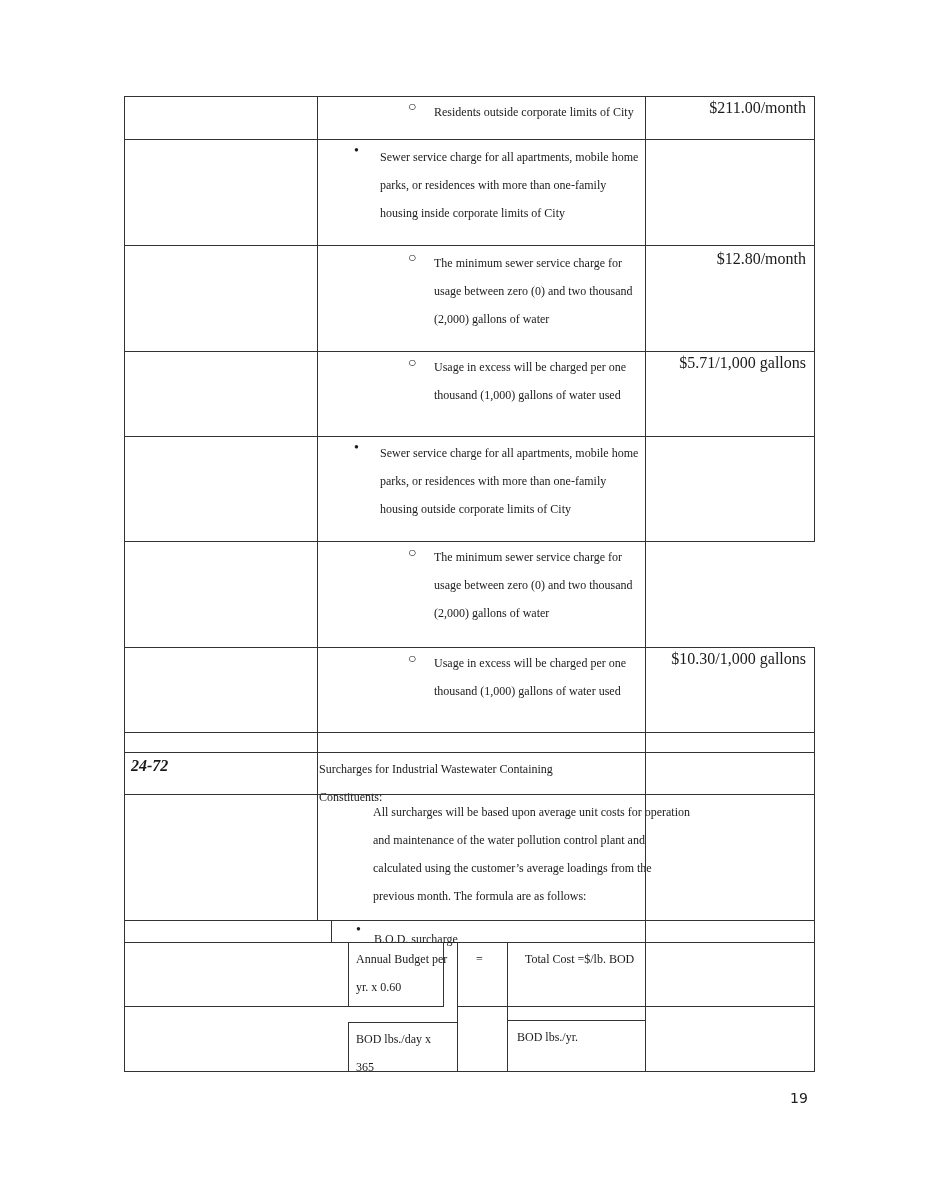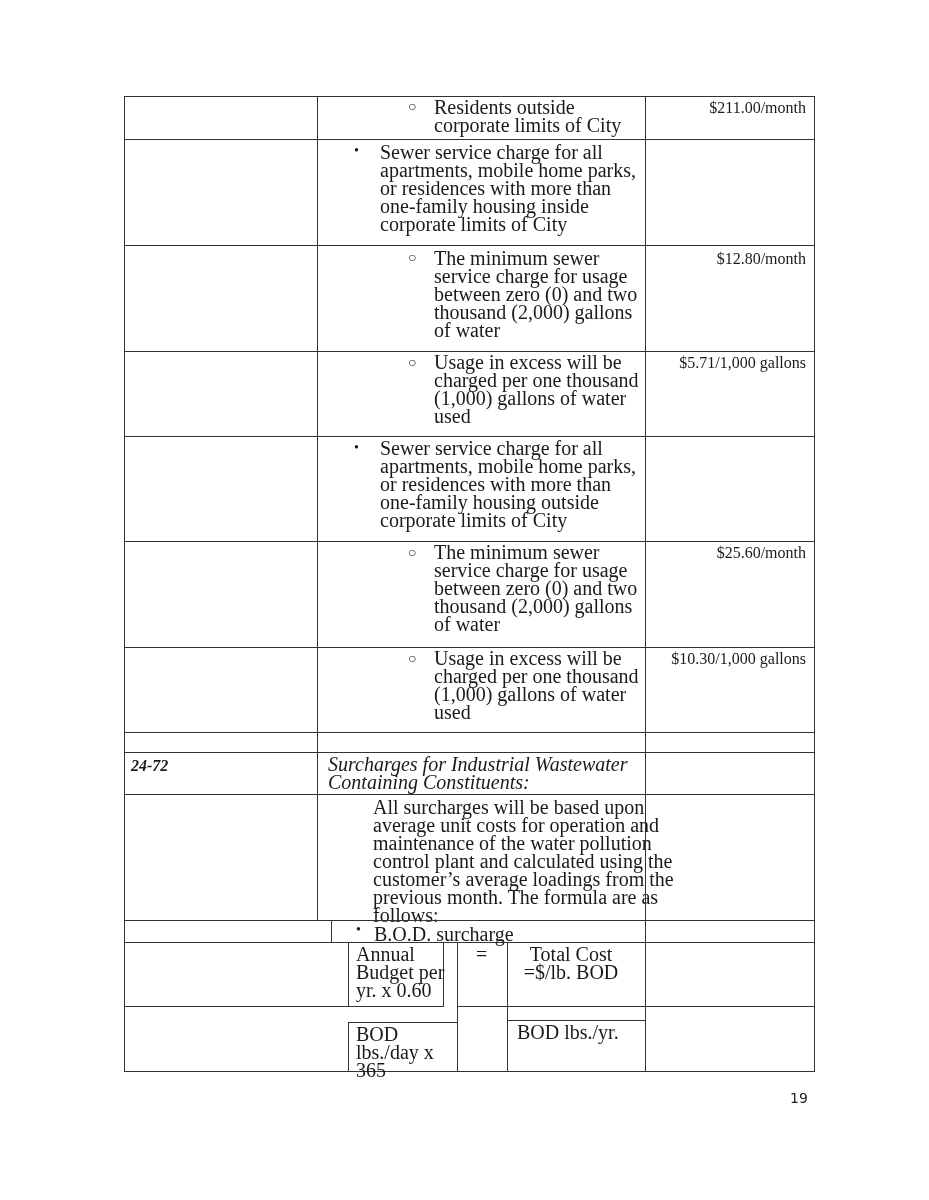--- a/index.html
+++ b/index.html
@@ -4,21 +4,21 @@
 <style>
   html,body{margin:0;padding:0;background:#fff;}
   body{width:929px;height:1200px;position:relative;overflow:hidden;
        font-family:"Liberation Serif","DejaVu Serif",serif;color:#1a1a1a;font-size:16px;}
   .page{position:absolute;left:0;top:0;width:929px;height:1200px;}
   .row{position:absolute;left:124px;width:691px;}
   .cell{position:absolute;top:0;bottom:0;box-sizing:border-box;border:1px solid #333;}
   .c1{left:0;width:194px;}
   .c2{left:193px;width:329px;}
   .c3{left:521px;width:170px;}
-  .txt{position:absolute;line-height:18px;font-size:20px;}
+  .txt{position:absolute;line-height:28px;font-size:12px;}
   .amount{position:absolute;right:8px;top:1px;text-align:right;line-height:20.8px;}
   .section{position:absolute;left:6px;top:4px;font-weight:bold;font-style:italic;}
   .bullet{position:absolute;font-size:14px;}
   .fcell{position:absolute;top:0;bottom:0;box-sizing:border-box;border:1px solid #333;}
   .pagenum{position:absolute;left:790px;top:1090px;font-family:"DejaVu Sans",sans-serif;font-size:14px;color:#222;}
 </style>
 </head>
 <body>
 
 <div class="page">
@@ -77,23 +77,20 @@
       <div class="amount"></div>
     </div>
   </div>
 
   <div class="row" style="top:541px;height:107px;">
     <div class="cell c1"></div>
     <div class="cell c2">
       <span class="bullet" style="left:90px;top:3px;">○</span>
       <div class="txt" style="left:116px;top:1px;width:208px;">The minimum sewer service charge for usage between zero (0) and two thousand (2,000) gallons of water</div>
     </div>
-    <div class="cell c3">
-      <div class="amount">$25.60/month</div>
-    </div>
   </div>
 
   <div class="row" style="top:647px;height:86px;">
     <div class="cell c1"></div>
     <div class="cell c2">
       <span class="bullet" style="left:90px;top:3px;">○</span>
       <div class="txt" style="left:116px;top:1px;width:205px;">Usage in excess will be charged per one thousand (1,000) gallons of water used</div>
     </div>
     <div class="cell c3">
       <div class="amount" style="width:150px;">$10.30/1,000 gallons</div>
@@ -104,21 +101,21 @@
     <div class="cell c1"></div>
     <div class="cell c2"></div>
     <div class="cell c3"></div>
   </div>
 
   <div class="row" style="top:752px;height:43px;">
     <div class="cell c1">
       <span class="section">24-72</span>
     </div>
     <div class="cell c2">
-      <div class="txt" style="left:10px;top:2px;width:300px;font-style:italic;">Surcharges for Industrial Wastewater Containing Constituents:</div>
+      <div class="txt" style="left:1px;top:2px;width:300px;">Surcharges for Industrial Wastewater Containing Constituents:</div>
     </div>
     <div class="cell c3"></div>
   </div>
 
   <div class="row" style="top:794px;height:127px;">
     <div class="cell c1"></div>
     <div class="cell c2">
       <div class="txt" style="left:7px;top:3px;width:318px;margin-left:48px;">All surcharges will be based upon average unit costs for operation and maintenance of the water pollution control plant and calculated using the customer’s average loadings from the previous month.  The formula are as follows:</div>
     </div>
     <div class="cell c3"></div>
@@ -135,21 +132,21 @@
 
   <div class="row" style="top:942px;height:65px;">
     <div class="cell" style="left:0;width:225px;border-right:none;"></div>
     <div class="fcell" style="left:224px;width:96px;">
       <div class="txt" style="left:7px;top:2px;width:95px;">Annual Budget per yr. x 0.60</div>
     </div>
     <div class="fcell" style="left:333px;width:51px;">
       <div class="txt" style="left:18px;top:2px;">=</div>
     </div>
     <div class="fcell" style="left:383px;width:139px;">
-      <div class="txt" style="left:8px;top:2px;width:110px;text-align:center;">Total Cost =$/lb. BOD</div>
+      <div class="txt" style="left:17px;top:2px;width:110px;">Total Cost =$/lb. BOD</div>
     </div>
     <div class="cell c3"></div>
   </div>
 
   <div class="row" style="top:1006px;height:66px;">
     <div class="cell" style="left:0;width:225px;border-right:none;"></div>
     <div class="fcell" style="left:224px;width:110px;margin-top:16px;">
       <div class="txt" style="left:7px;top:2px;width:90px;">BOD lbs./day x 365</div>
     </div>
     <div class="fcell" style="left:333px;width:51px;"></div>

